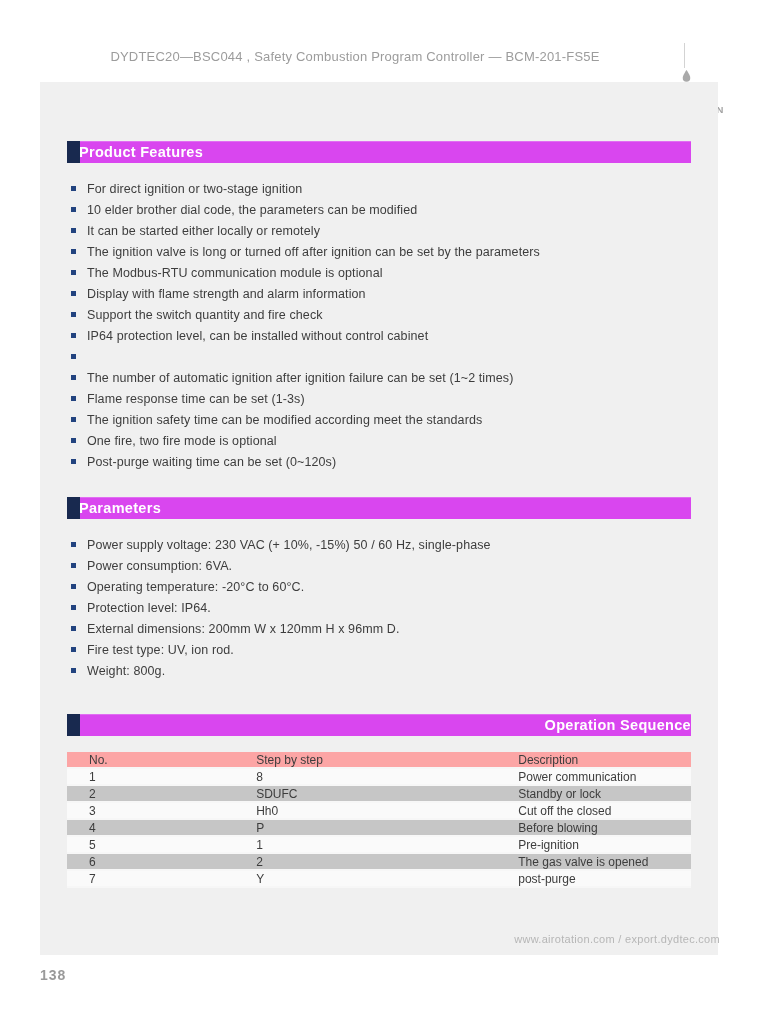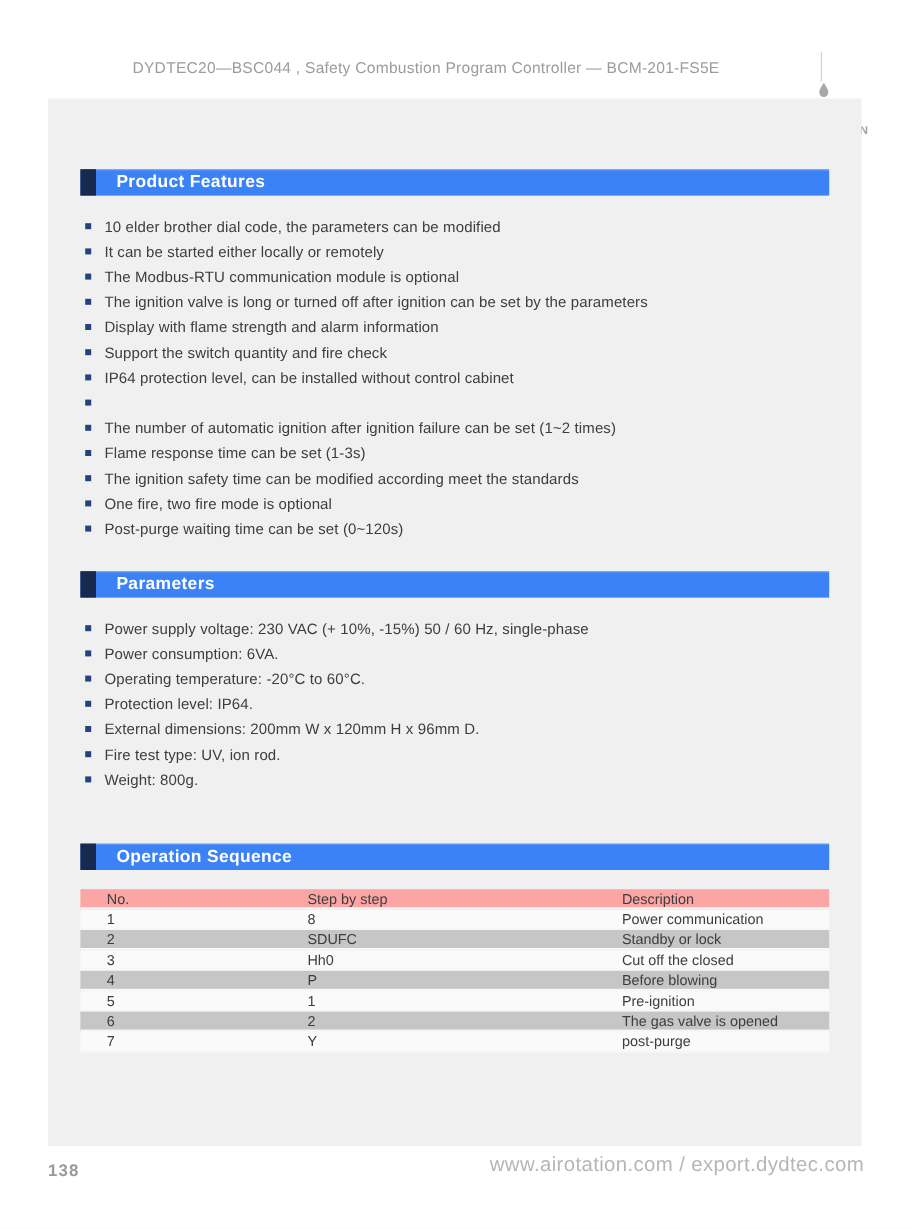--- a/index.html
+++ b/index.html
@@ -37,32 +37,32 @@
   .card {
     position:absolute; left:40px; top:82px;
     width:678px; height:873px;
     background:#f0f0f0;
   }
   .card-inner { margin:0 27px 0 27px; }
 
   .section-bar {
     position:relative;
     height:22px; line-height:22px;
-    background:#3b82f6;
+    background:#d946ef;
     color:#ffffff; font-size:14.5px; font-weight:bold; letter-spacing:0.3px;
-    padding-left:30px;
+    padding-left:12px;
     box-shadow: inset 0 1px 0 rgba(255,255,255,0.22);
   }
   .section-bar::before {
     content:""; position:absolute; left:0; top:0;
     width:13px; height:100%; background:#18294f;
   }
   .bar-features   { margin-top:59px; }
   .bar-parameters { margin-top:25px; }
-  .bar-operation  { margin-top:43px; }
+  .bar-operation  { margin-top:33px;text-align:right; }
 
   .bullet-list { list-style:none; margin-top:15px; }
   .bullet-item { display:flex; align-items:center; height:21px; }
   .bullet {
     flex:none; width:5px; height:5px; background:#22437f;
     margin-left:4px; margin-right:11px; margin-top:-1px;
   }
   .bullet-text { font-size:12.5px; color:#3d3d3d; letter-spacing:0.1px; }
 
   
@@ -75,22 +75,22 @@
   .c1 { width:30%; padding-left:22px; }
   .c2 { width:42%; padding-left:2px; }
   .c3 { width:28%; padding-left:2px; }
 
   
   .page-number {
     position:absolute; left:40px; top:967px;
     font-size:14px; font-weight:bold; color:#9a9a9a; letter-spacing:1px;
   }
   .footer-links {
-    position:absolute; right:40px; top:961px;
-    font-size:17px; color:#b6b6b6; letter-spacing:0.3px;
+    position:absolute; right:40px; top:933px;
+    font-size:11px; color:#b6b6b6; letter-spacing:0.3px;
   }
 </style>
 </head>
 <body>
 
 <div class="page-header-title">DYDTEC20—BSC044 , Safety Combustion Program Controller — BCM-201-FS5E</div>
 
 <div class="logo">
   <span class="logo-divider"></span>
   <span class="logo-mark">
@@ -108,39 +108,43 @@
   </span>
 </div>
 
 <div class="card">
   <div class="card-inner">
 
     <div class="section-bar bar-features">Product Features</div>
 
     <ul class="bullet-list">
 
+        <li class="bullet-item">
+          <span class="bullet"></span>
+          <span class="bullet-text">For direct ignition or two-stage ignition</span>
+        </li>
 
         <li class="bullet-item">
           <span class="bullet"></span>
           <span class="bullet-text">10 elder brother dial code, the parameters can be modified</span>
         </li>
 
         <li class="bullet-item">
           <span class="bullet"></span>
           <span class="bullet-text">It can be started either locally or remotely</span>
         </li>
 
         <li class="bullet-item">
           <span class="bullet"></span>
+          <span class="bullet-text">The ignition valve is long or turned off after ignition can be set by the parameters</span>
+        </li>
+
+        <li class="bullet-item">
+          <span class="bullet"></span>
           <span class="bullet-text">The Modbus-RTU communication module is optional</span>
-        </li>
-
-        <li class="bullet-item">
-          <span class="bullet"></span>
-          <span class="bullet-text">The ignition valve is long or turned off after ignition can be set by the parameters</span>
         </li>
 
         <li class="bullet-item">
           <span class="bullet"></span>
           <span class="bullet-text">Display with flame strength and alarm information</span>
         </li>
 
         <li class="bullet-item">
           <span class="bullet"></span>
           <span class="bullet-text">Support the switch quantity and fire check</span>

